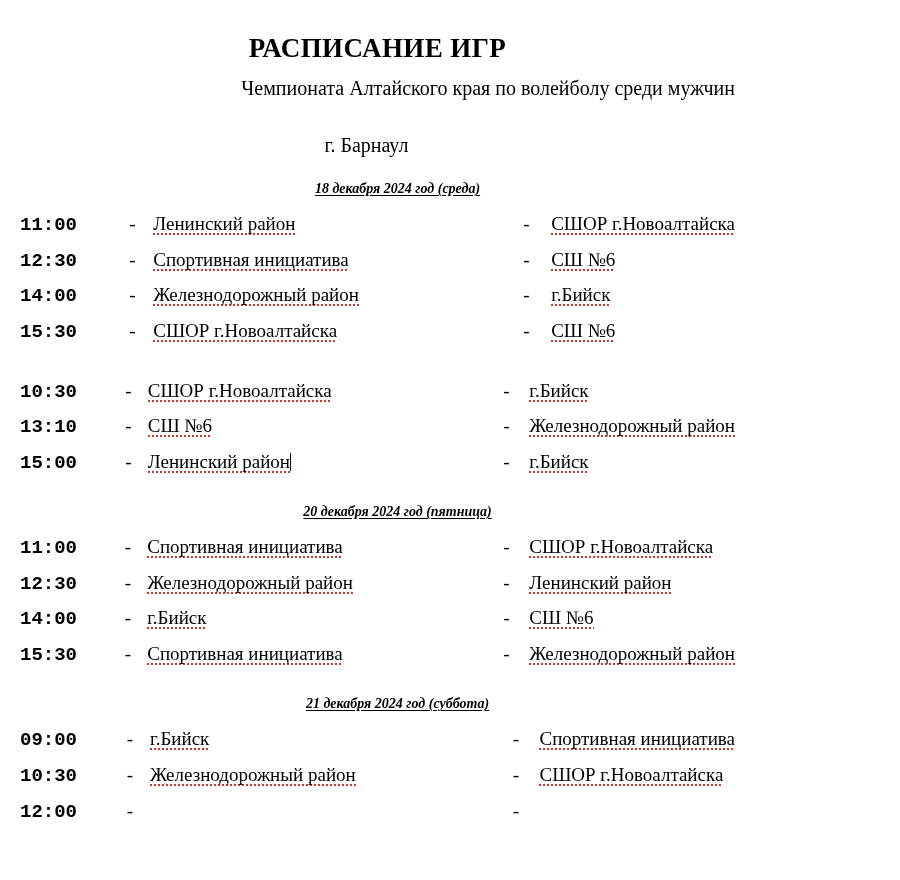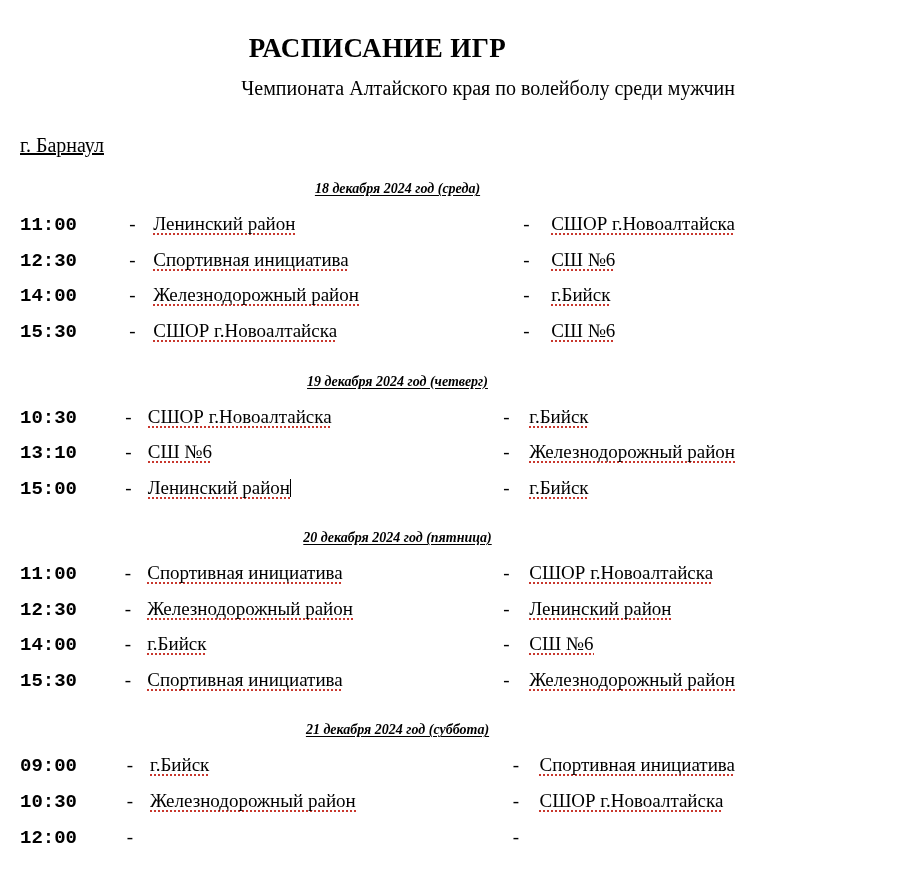--- a/index.html
+++ b/index.html
@@ -31,26 +31,25 @@
   }
   .doc-subtitle {
     text-align: right;
     font-size: 20px;
     font-weight: normal;
     margin: 12px 0 0 0;
     line-height: 1.2;
   }
   .meta-row {
     display: flex;
-    justify-content: space-between;
+    justify-content: center;
     align-items: baseline;
     margin: 34px 22px 0 0;
     padding-left: 0;
     font-size: 20px;
-    text-decoration: underline;
   }
   .meta-city {
     text-align: left;
   }
   .meta-dates {
     text-align: right;
   }
   .day-block {
     margin-top: 24px;
   }
@@ -159,21 +158,20 @@
               <td class="time">15:30</td>
               <td class="dash1">-</td>
               <td class="team-home"><span class="spell">СШОР г.Новоалтайска</span></td>
               <td class="dash2">-</td>
               <td class="team-away"><span class="spell">СШ №6</span></td>
             </tr>
           </tbody>
         </table>
       </div>
       <div class="day-block">
-        <div class="day-header">19 декабря 2024 год (четверг)</div>
         <table class="games">
           <tbody>
             <tr>
               <td class="time">10:30</td>
               <td class="dash1">-</td>
               <td class="team-home"><span class="spell">СШОР г.Новоалтайска</span></td>
               <td class="dash2">-</td>
               <td class="team-away"><span class="spell">г.Бийск</span></td>
             </tr>
             <tr>

